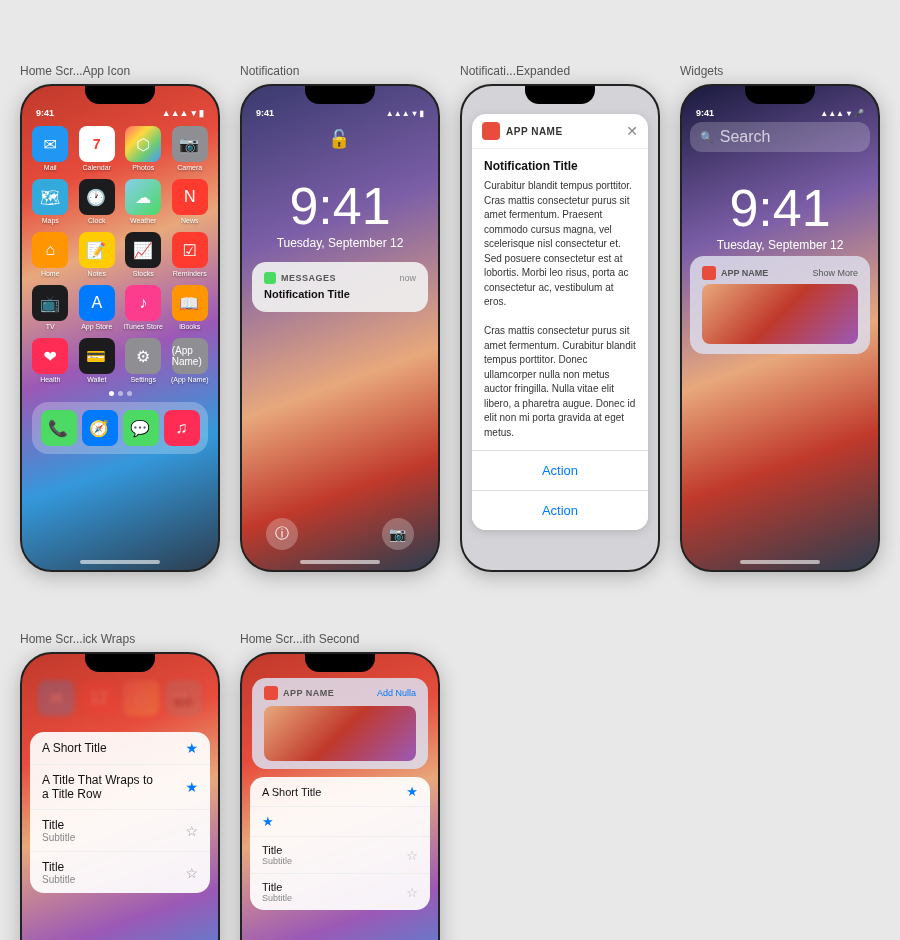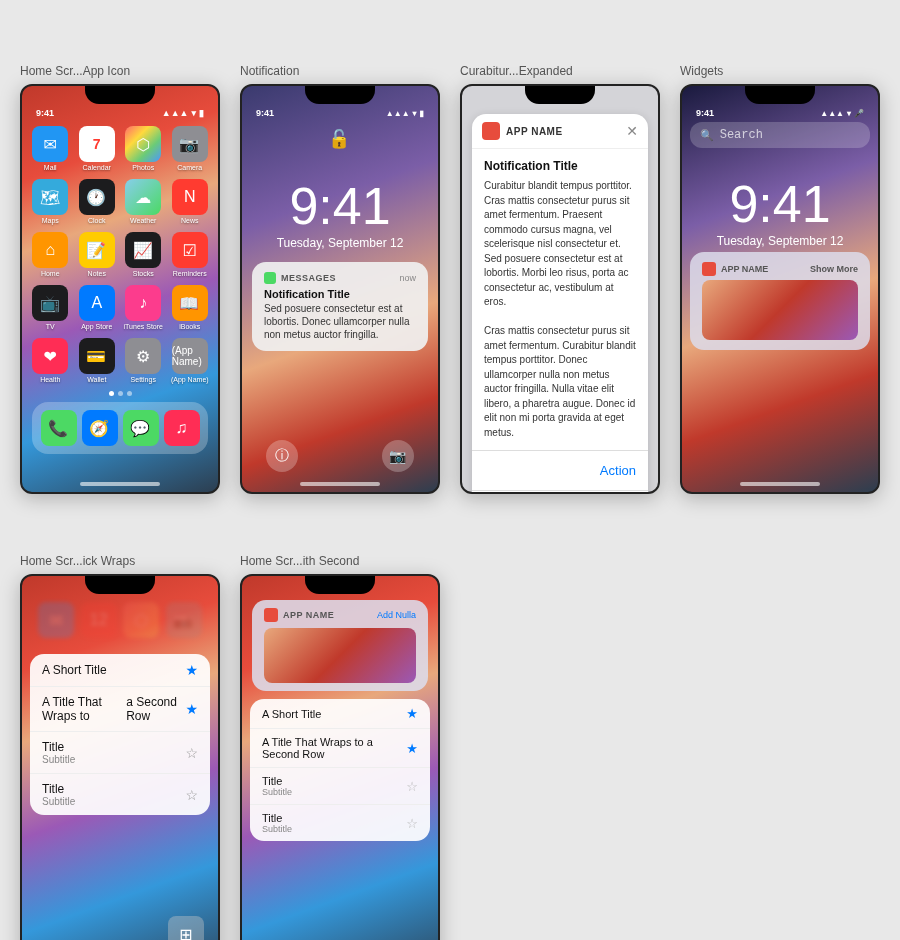--- a/index.html
+++ b/index.html
@@ -26,22 +26,22 @@
       font-size: 12px;
       color: #555;
       margin-bottom: 6px;
       white-space: nowrap;
       overflow: hidden;
       text-overflow: ellipsis;
       max-width: 210px;
     }
     .phone-frame {
       width: 200px;
-      height: 410px;
-      border-radius: 12px;
+      height: 488px;
+      border-radius: 32px;
       overflow: hidden;
       position: relative;
       box-shadow: 0 4px 20px rgba(0,0,0,0.25);
       border: 2px solid #222;
       background: #000;
     }
     
     .phone-frame::before {
       content: '';
       position: absolute;
@@ -245,21 +245,21 @@
       color: #333;
       line-height: 1.45;
     }
     .exp-actions {
       border-top: 1px solid #ddd;
     }
     .exp-action-btn {
       display: block;
       width: 100%;
       padding: 12px;
-      text-align: right;
+      text-align: center;
       font-size: 13px;
       color: #007aff;
       background: #fff;
       border: none;
       border-bottom: 1px solid #ddd;
       cursor: pointer;
     }
     .exp-action-btn:last-child { border-bottom: none; }
 
     
@@ -269,23 +269,22 @@
     .widget-search-bar {
       background: rgba(255,255,255,0.2);
       border-radius: 12px;
       margin: 0 8px 8px;
       padding: 6px 10px;
       display: flex;
       align-items: center;
       gap: 6px;
     }
     .widget-search-text {
-      font-size: 12px;
+      font-size: 16px;
       color: rgba(255,255,255,0.7);
-      font-family: Liberation Mono, monospace;
     }
     .widget-card {
       background: rgba(220,220,235,0.85);
       border-radius: 14px;
       margin: 4px 8px;
       padding: 10px 12px;
     }
     .widget-card-header {
       display: flex;
       justify-content: space-between;
@@ -305,21 +304,20 @@
     }
     .widget-app-name {
       font-size: 9px;
       font-weight: 600;
       color: #555;
       text-transform: uppercase;
     }
     .widget-show-more {
       font-size: 9px;
       color: #555;
-      font-weight: bold;
     }
     .widget-content {
       height: 60px;
       background: linear-gradient(135deg, #e8a87c, #c0392b, #9b59b6);
       border-radius: 8px;
     }
     .home-bar {
       position: absolute;
       bottom: 6px;
       left: 50%;
@@ -526,32 +524,31 @@
       <div class="lock-date">Tuesday, September 12</div>
       <div class="notification-card">
         <div class="notif-header">
           <div style="display:flex;align-items:center;gap:5px;">
             <div style="width:12px;height:12px;background:#4CD964;border-radius:3px;"></div>
             <span class="notif-app-name">MESSAGES</span>
           </div>
           <span class="notif-time">now</span>
         </div>
         <div class="notif-title">Notification Title</div>
-        <div class="notif-body">Sed posuere consectetur est at lobortis. Donec ullamcorper nulla non metus auctor fringilla.</div>
       </div>
       <div class="lock-bottom-icons">
         <div class="lock-icon-circle">ⓘ</div>
         <div class="lock-icon-circle">📷</div>
       </div>
       <div class="home-bar"></div>
     </div>
   </div>
 
   <div class="phone-col">
-    <div class="phone-label">Curabitur...Expanded</div>
+    <div class="phone-label">Notificati...Expanded</div>
     <div class="phone-frame bg-lightscreen">
       <div class="expanded-notif">
         <div class="exp-header">
           <div class="exp-app-row">
             <div class="exp-app-icon"></div>
             <span class="exp-app-name">APP NAME</span>
           </div>
           <span class="exp-close">✕</span>
         </div>
         <div class="exp-body">
@@ -617,23 +614,23 @@
           </div>
         </div>
       </div>
 
       <div class="quick-action-card">
         <div class="quick-action-item">
           <span class="qa-title">A Short Title</span>
           <span class="qa-star">★</span>
         </div>
         <div class="quick-action-item">
-          <div style="display:flex;flex-direction:row;">
+          <div style="display:flex;flex-direction:column;">
             <span class="qa-title">A Title That Wraps to</span>
-            <span class="qa-title">a Second Row</span>
+            <span class="qa-title">a Title Row</span>
           </div>
           <span class="qa-star">★</span>
         </div>
         <div class="quick-action-item">
           <div style="display:flex;flex-direction:column;">
             <span class="qa-title">Title</span>
             <span class="qa-subtitle">Subtitle</span>
           </div>
           <span class="qa-star outline">☆</span>
         </div>
@@ -671,21 +668,20 @@
         </div>
         <div style="height:55px;background:linear-gradient(135deg,#e8a87c,#c0392b,#9b59b6);border-radius:8px;"></div>
       </div>
 
       <div class="widget-list-card">
         <div class="widget-list-item">
           <span class="wli-title">A Short Title</span>
           <span class="wli-star">★</span>
         </div>
         <div class="widget-list-item">
-          <span class="wli-title">A Title That Wraps to a Second Row</span>
           <span class="wli-star">★</span>
         </div>
         <div class="widget-list-item">
           <div class="wli-left">
             <span class="wli-title">Title</span>
             <span class="wli-subtitle">Subtitle</span>
           </div>
           <span class="wli-star gray">☆</span>
         </div>
         <div class="widget-list-item">

